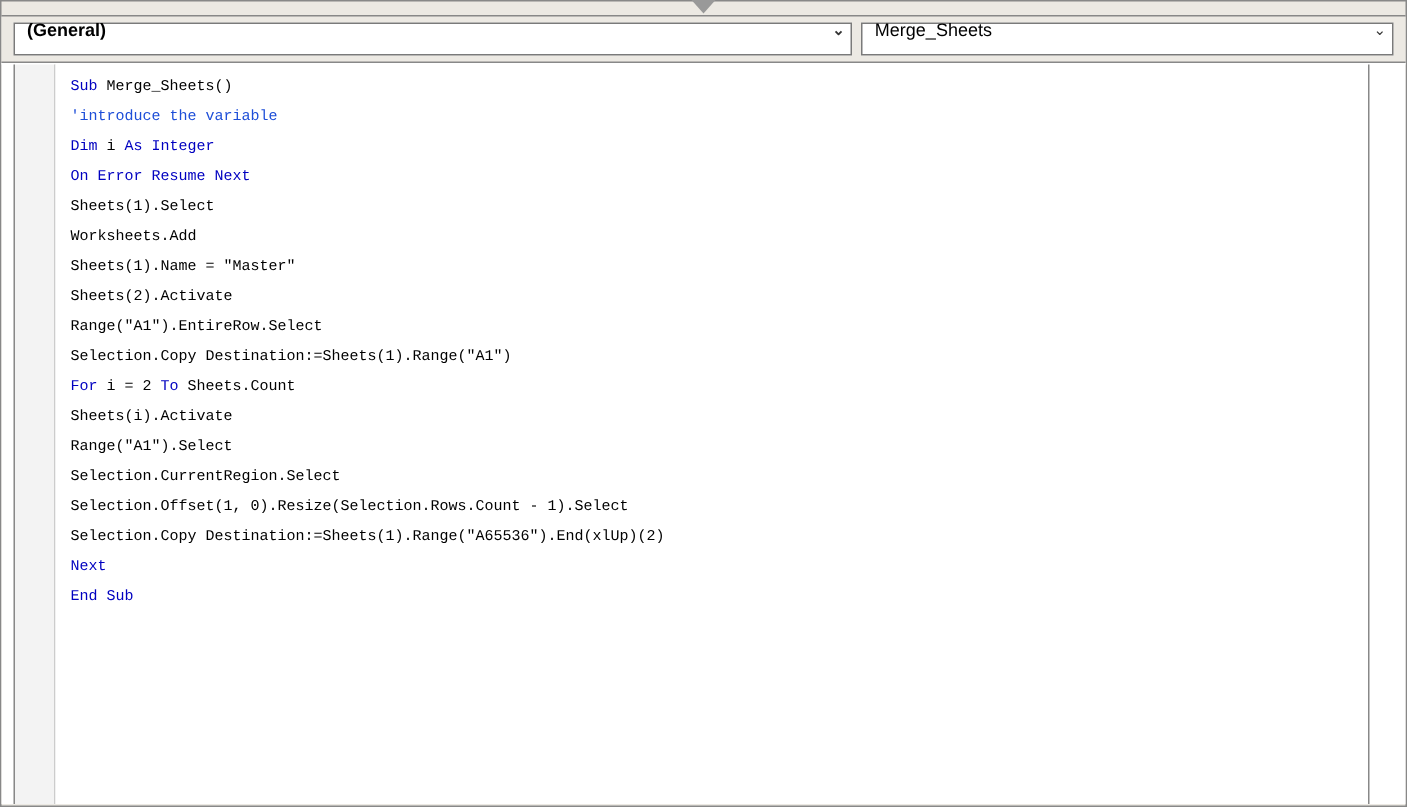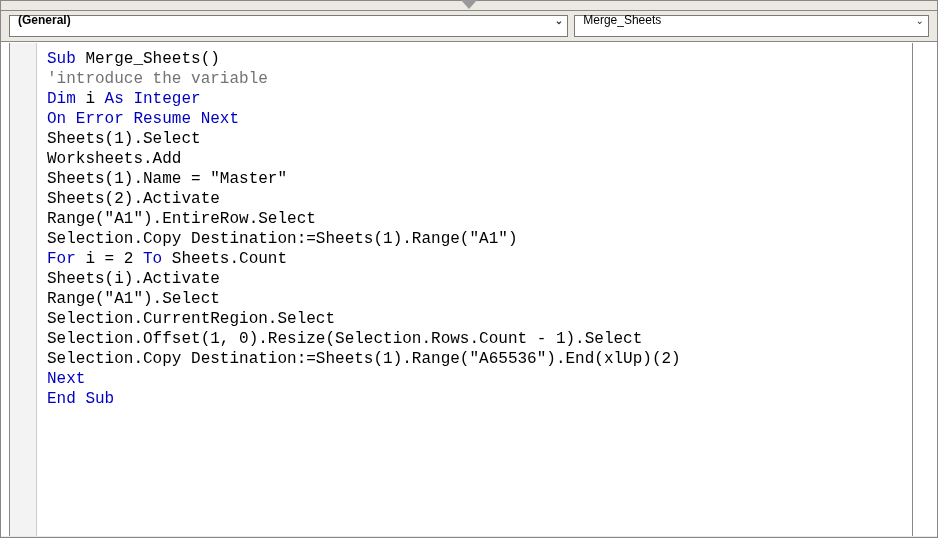--- a/index.html
+++ b/index.html
@@ -79,35 +79,35 @@
       background: #f3f3f3;
       border-right: 1px solid #ccc;
       border-left: 1px solid #888;
       margin-left: 8px;
     }
     .code-pane {
       flex: 1;
       background: #fff;
       padding: 6px 10px 4px 10px;
       font-family: Consolas, 'Courier New', monospace;
-      font-size: 16px;
+      font-size: 10px;
       line-height: 20px;
       white-space: pre;
       overflow: hidden;
       border-right: 1px solid #888;
       margin-right: 24px;
     }
     .code-line {
       white-space: pre;
     }
     .kw-blue {
       color: #0000c0;
     }
     .comment-green {
-      color: #737373;
+      color: #1d4ed8;
     }
     .txt-black {
       color: #000000;
     }
   </style>
 </head>
 <body>
 
 <div class="outer-frame">
   <div class="top-tab">

